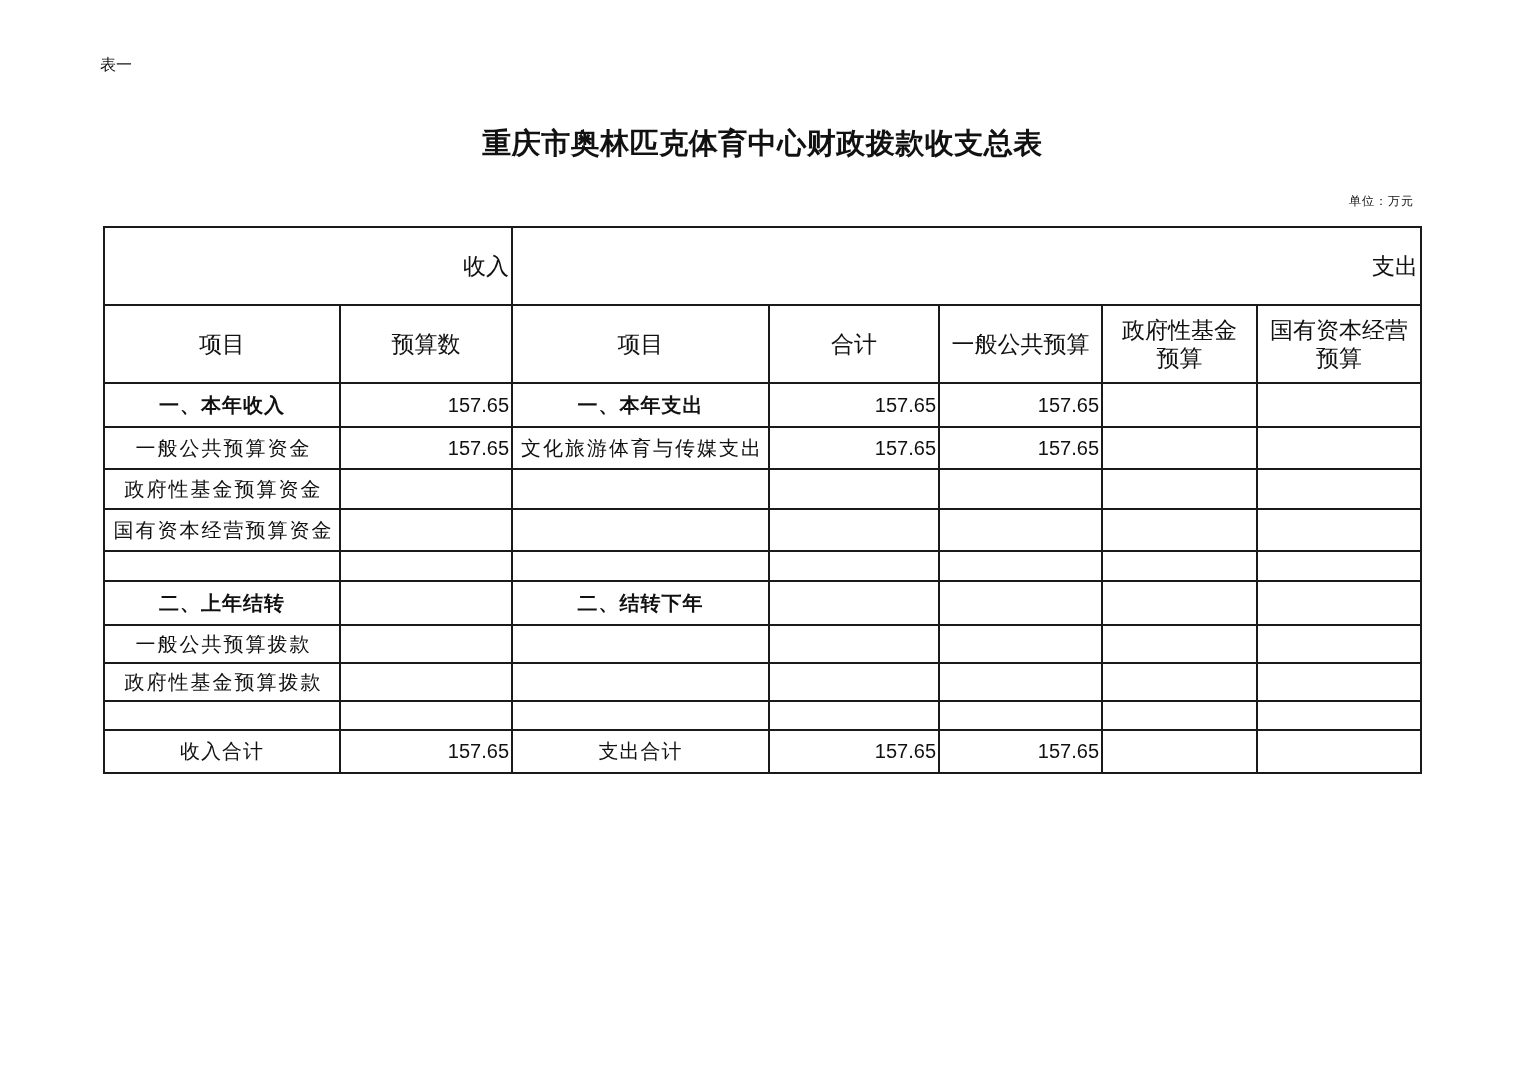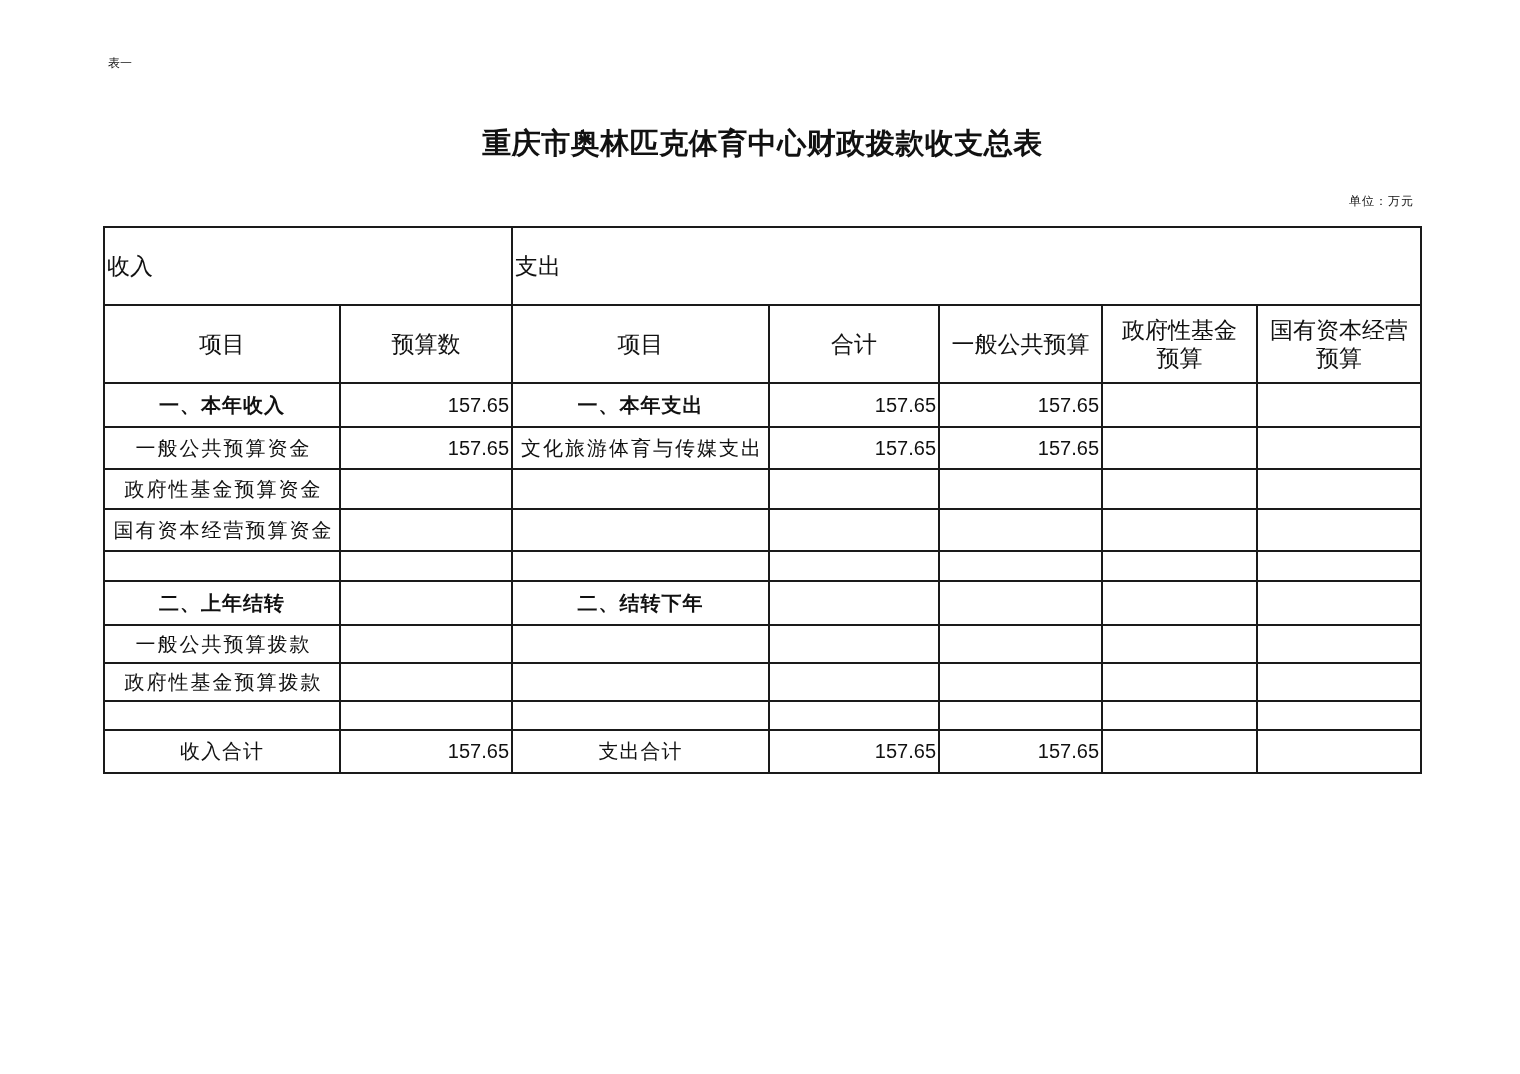--- a/index.html
+++ b/index.html
@@ -1,22 +1,22 @@
 <!DOCTYPE html>
 <html><head>
   <meta charset="utf-8">
   <style>
     html, body { margin: 0; padding: 0; background: #ffffff; }
     body { width: 1520px; height: 1074px; position: relative; overflow: hidden; color: #111; }
-    .label-top { position: absolute; left: 108px; top: 55px; font-family: Liberation Serif, serif; font-size: 12px; }
+    .label-top { position: absolute; left: 100px; top: 55px; font-family: Liberation Serif, serif; font-size: 16px; }
     .title { position: absolute; left: 0; width: 1525px; top: 124px; text-align: center; font-family: "DejaVu Serif", serif; font-size: 29px; font-weight: bold; letter-spacing: 0.5px; }
     .unit { position: absolute; right: 106px; top: 193px; font-family: "DejaVu Serif", serif; font-size: 12px; letter-spacing: 1px; }
     table.main { position: absolute; left: 103px; top: 226px; border-collapse: collapse; table-layout: fixed; width: 1317px; }
     table.main td { border: 2px solid #1a1a1a; padding: 0 2px; font-family: "Liberation Sans", sans-serif; font-size: 20px; overflow: hidden; white-space: nowrap; }
-    .h1 { text-align: left; font-size: 23px !important; border-radius: 7px; }
+    .h1 { text-align: right; font-size: 23px !important; border-radius: 7px; }
     .h2 { text-align: center; font-size: 23px !important; line-height: 28px; white-space: normal !important; }
     .sec { text-align: center; font-family: "DejaVu Serif", serif !important; font-weight: bold; font-size: 20px !important; letter-spacing: 1px; }
     .item { text-align: center; font-family: Liberation Mono, monospace; font-size: 20px !important; letter-spacing: 2px; padding-left: 5px !important; }
     .num { text-align: right; font-size: 20px; }
   </style>
 </head>
 <body>
 
 <div class="label-top">表一</div>
 <div class="title">重庆市奥林匹克体育中心财政拨款收支总表</div>

